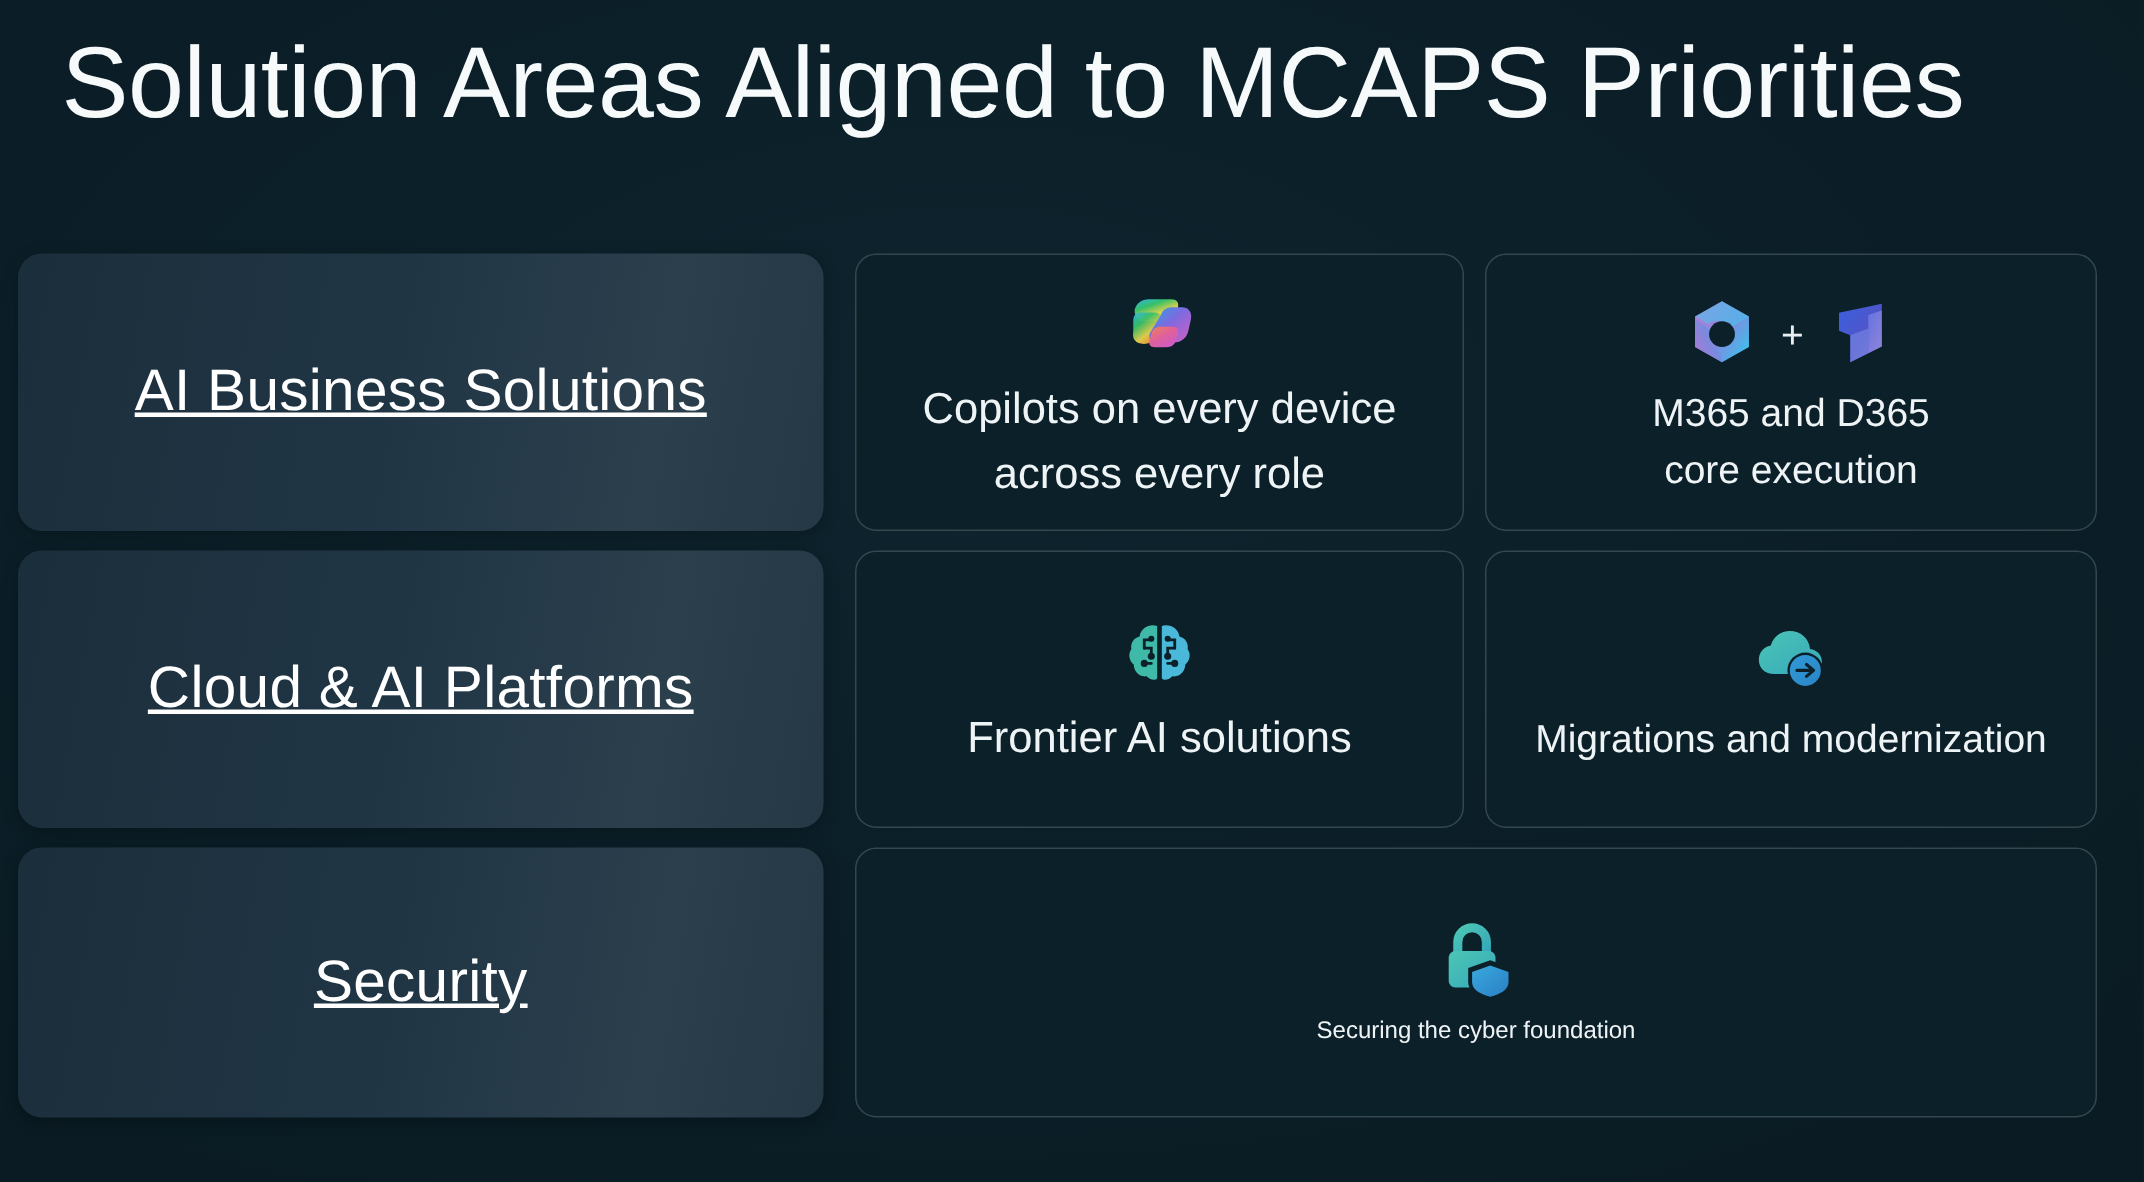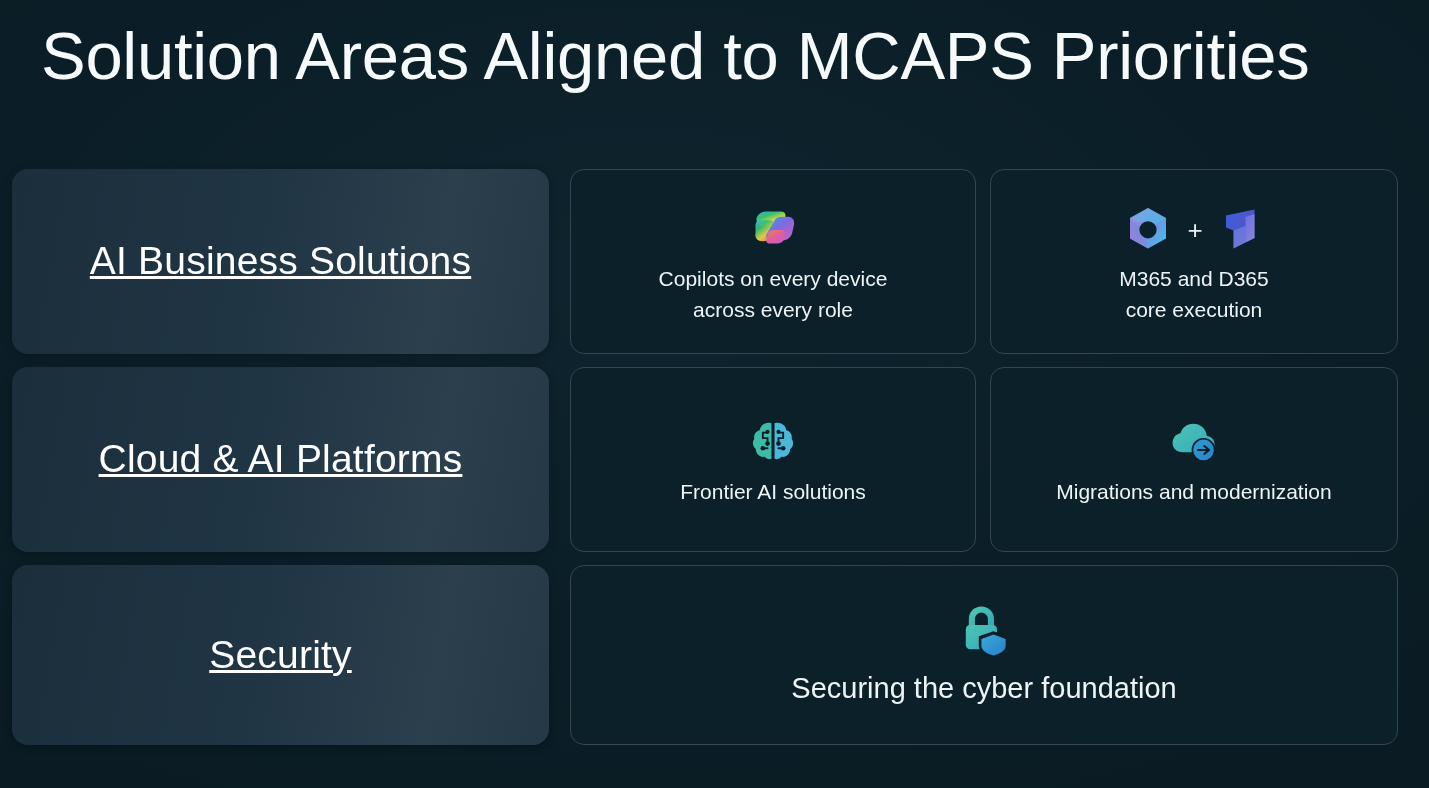--- a/index.html
+++ b/index.html
@@ -90,30 +90,30 @@
   .det-icon.dual { gap:14px; }
   .plus-sign {
     font-size:26px;
     color:#e8eef0;
     font-weight:400;
     line-height:1;
     position:relative;
     top:1px;
   }
   .det-label {
-    font-size:21px;
+    font-size:29px;
     color:#eef4f6;
     text-align:center;
     line-height:1.45;
     font-weight:400;
     padding:0 14px;
     white-space:pre-line;
   }
-  .det-card.wide .det-label { font-size:29px; }
-  .det-card.col-b .det-label { font-size:21px; }
+  .det-card.wide .det-label { font-size:16px; }
+  .det-card.col-b .det-label { font-size:26px; }
 </style>
 </head>
 <body>
 
 <div id="slide">
 
   <div class="title">Solution Areas Aligned to MCAPS Priorities</div>
 
   <div class="grid">
 

